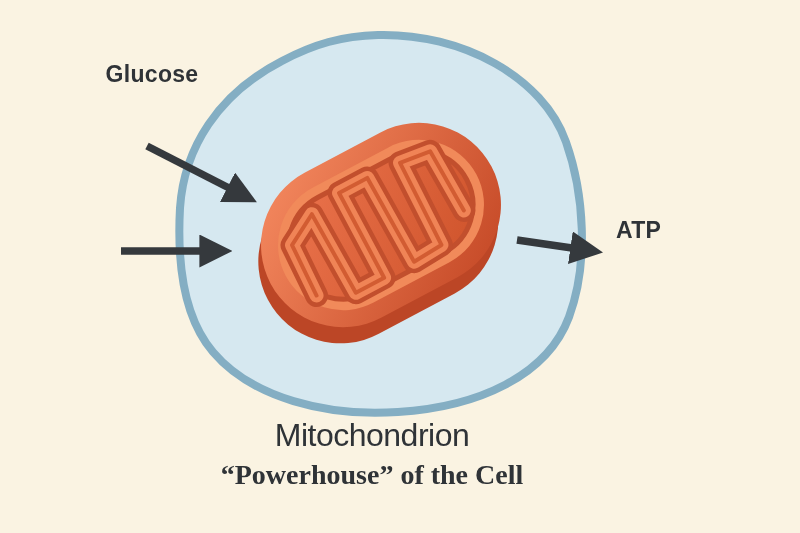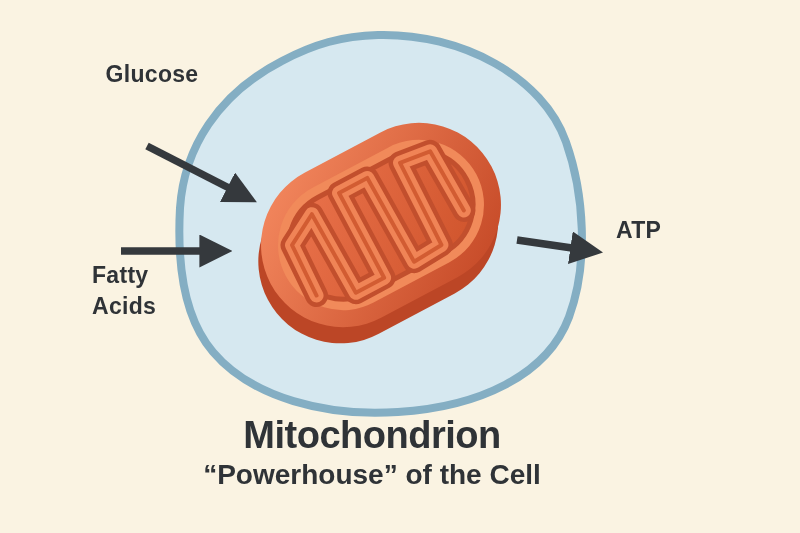--- a/index.html
+++ b/index.html
@@ -25,29 +25,30 @@
   .lbl-glucose { left: 40px; top: 59px; width: 224px; text-align: center; }
   .lbl-fatty   { left: 92px; top: 260px; text-align: left; }
   .lbl-atp     { left: 616px; top: 215px; text-align: right; }
   .caption {
     position: absolute;
     left: 122px; top: 412px; width: 500px;
     text-align: center;
     color: #2F3337;
   }
   .caption .title {
-    font-weight: bold;
-    font-size: 38px;
+    font-weight: normal;
+    font-size: 32px;
     line-height: 46px;
     letter-spacing: -0.5px;
   }
   .caption .subtitle {
     font-weight: bold;
     font-size: 28px;
     line-height: 34px;
+    font-family: Liberation Serif, serif;
   }
 </style>
 </head>
 <body>
 
 <div class="stage">
 
   <svg width="800" height="533" viewBox="0 0 800 533">
     <defs>
       <linearGradient id="outerGrad" gradientUnits="userSpaceOnUse" x1="-60" y1="-85" x2="60" y2="85">
@@ -93,24 +94,20 @@
 
     <line x1="147" y1="146" x2="229" y2="188" stroke-width="7.5" marker-end="url(#arrowHead)" stroke="#35393D"></line>
     <line x1="121" y1="251" x2="201" y2="251" stroke-width="7.5" marker-end="url(#arrowHead)" stroke="#35393D"></line>
     <line x1="517" y1="240" x2="572" y2="248" stroke-width="7.5" marker-end="url(#arrowHead)" stroke="#35393D"></line>
   </svg>
 
   <div class="label lbl-glucose">
     <div>Glucose</div>
   </div>
 
-  <div class="label lbl-fatty">
-    <div>Fatty</div>
-    <div>Acids</div>
-  </div>
 
   <div class="label lbl-atp">
     <div>ATP</div>
   </div>
 
   <div class="caption">
     <div class="title">Mitochondrion</div>
     <div class="subtitle">“Powerhouse” of the Cell</div>
   </div>
 

